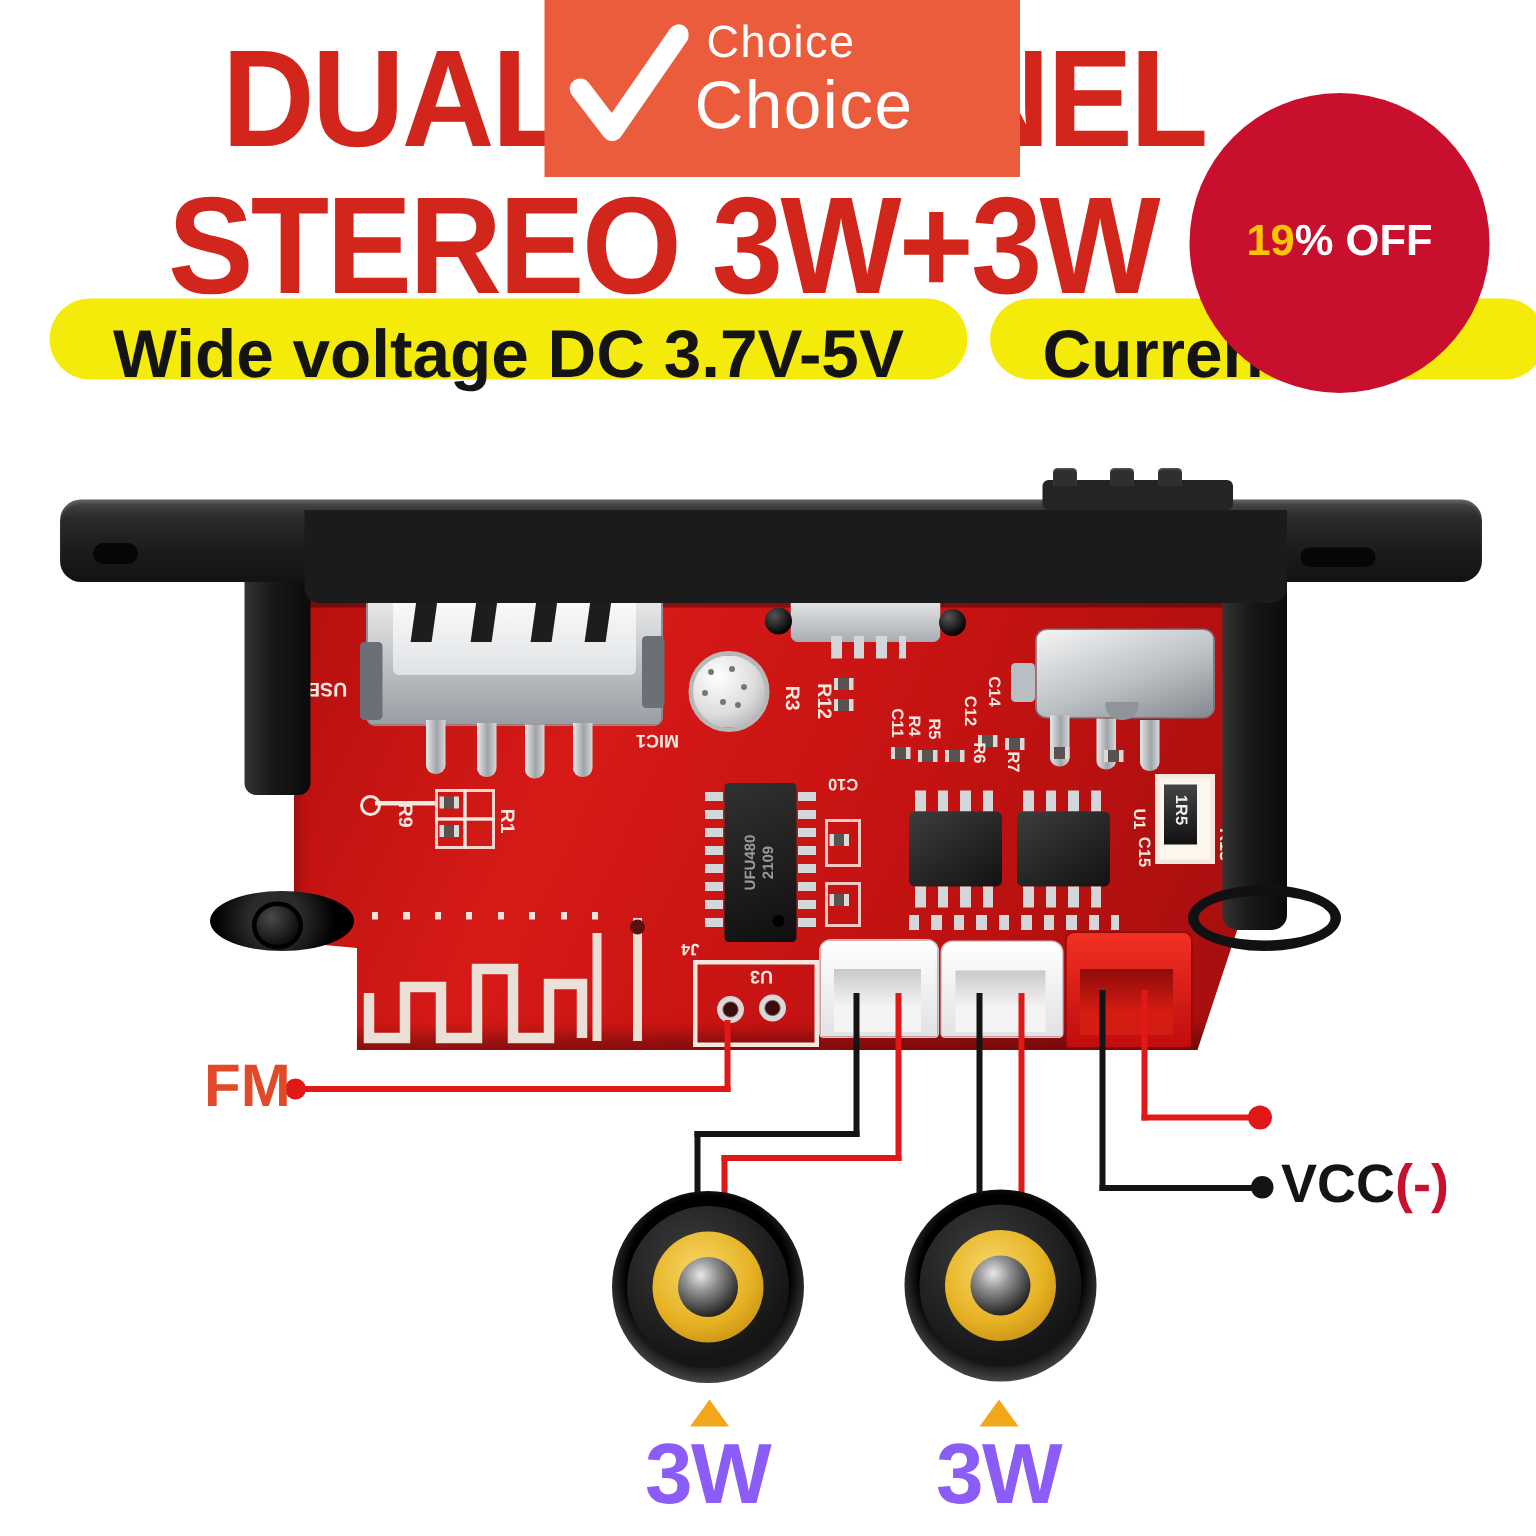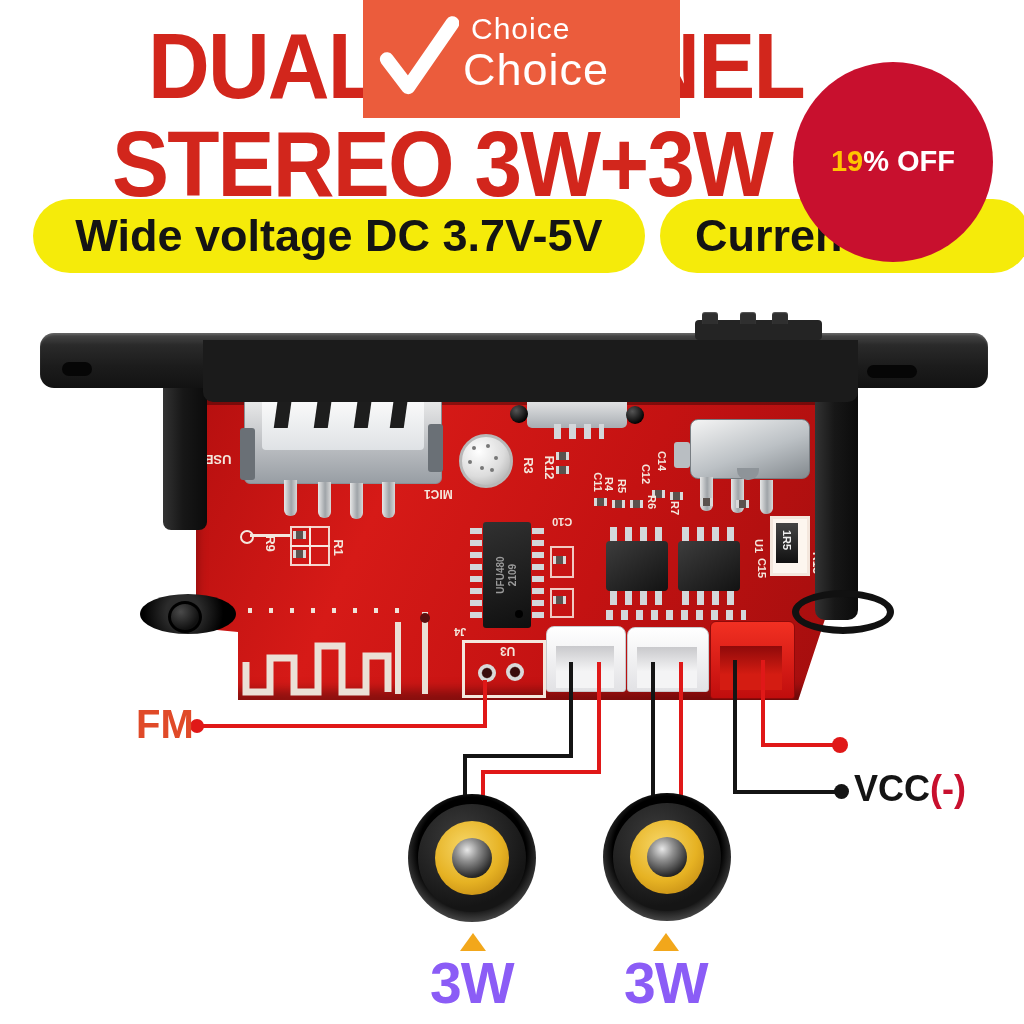--- a/index.html
+++ b/index.html
@@ -5,21 +5,21 @@
   html,body{margin:0;padding:0;background:#ffffff;}
   .stage{position:relative;width:1024px;height:1024px;background:#ffffff;overflow:hidden;
          font-family:"Liberation Sans",sans-serif;}
   .abs{position:absolute;}
   
   .h1{left:148px;top:20px;font-size:92px;font-weight:bold;color:#D2261C;white-space:nowrap;
       letter-spacing:-2px;transform:scaleX(.93);transform-origin:left top;line-height:1.02;z-index:2;}
   .h2{left:112px;top:118px;font-size:92px;font-weight:bold;color:#D2261C;white-space:nowrap;
       letter-spacing:-2px;transform:scaleX(.93);transform-origin:left top;line-height:1.02;z-index:2;}
   
-  .pill{background:#F5EB0A;border-radius:38px;height:74px;line-height:74px;font-weight:bold;
+  .pill{background:#F5EB0A;border-radius:38px;height:54px;line-height:74px;font-weight:bold;
         font-size:45px;color:#141414;white-space:nowrap;z-index:3;}
   
   .choice{left:363px;top:0;width:317px;height:118px;background:#EB5C3C;z-index:4;}
   .choice .brand{position:absolute;left:108px;top:12px;font-size:30px;color:#fff;letter-spacing:1px;}
   .choice .word{position:absolute;left:100px;top:44px;font-size:45px;font-weight:normal;color:#fff;letter-spacing:1px;}
   
   .promo{left:793px;top:62px;width:200px;height:200px;border-radius:50%;background:#C8102E;z-index:5;
          display:flex;flex-direction:column;justify-content:center;align-items:center;}
   .promo div{font-size:29px;font-weight:bold;color:#fff;line-height:1.15;white-space:nowrap;}
   .promo .yel{color:#FFC400;}

